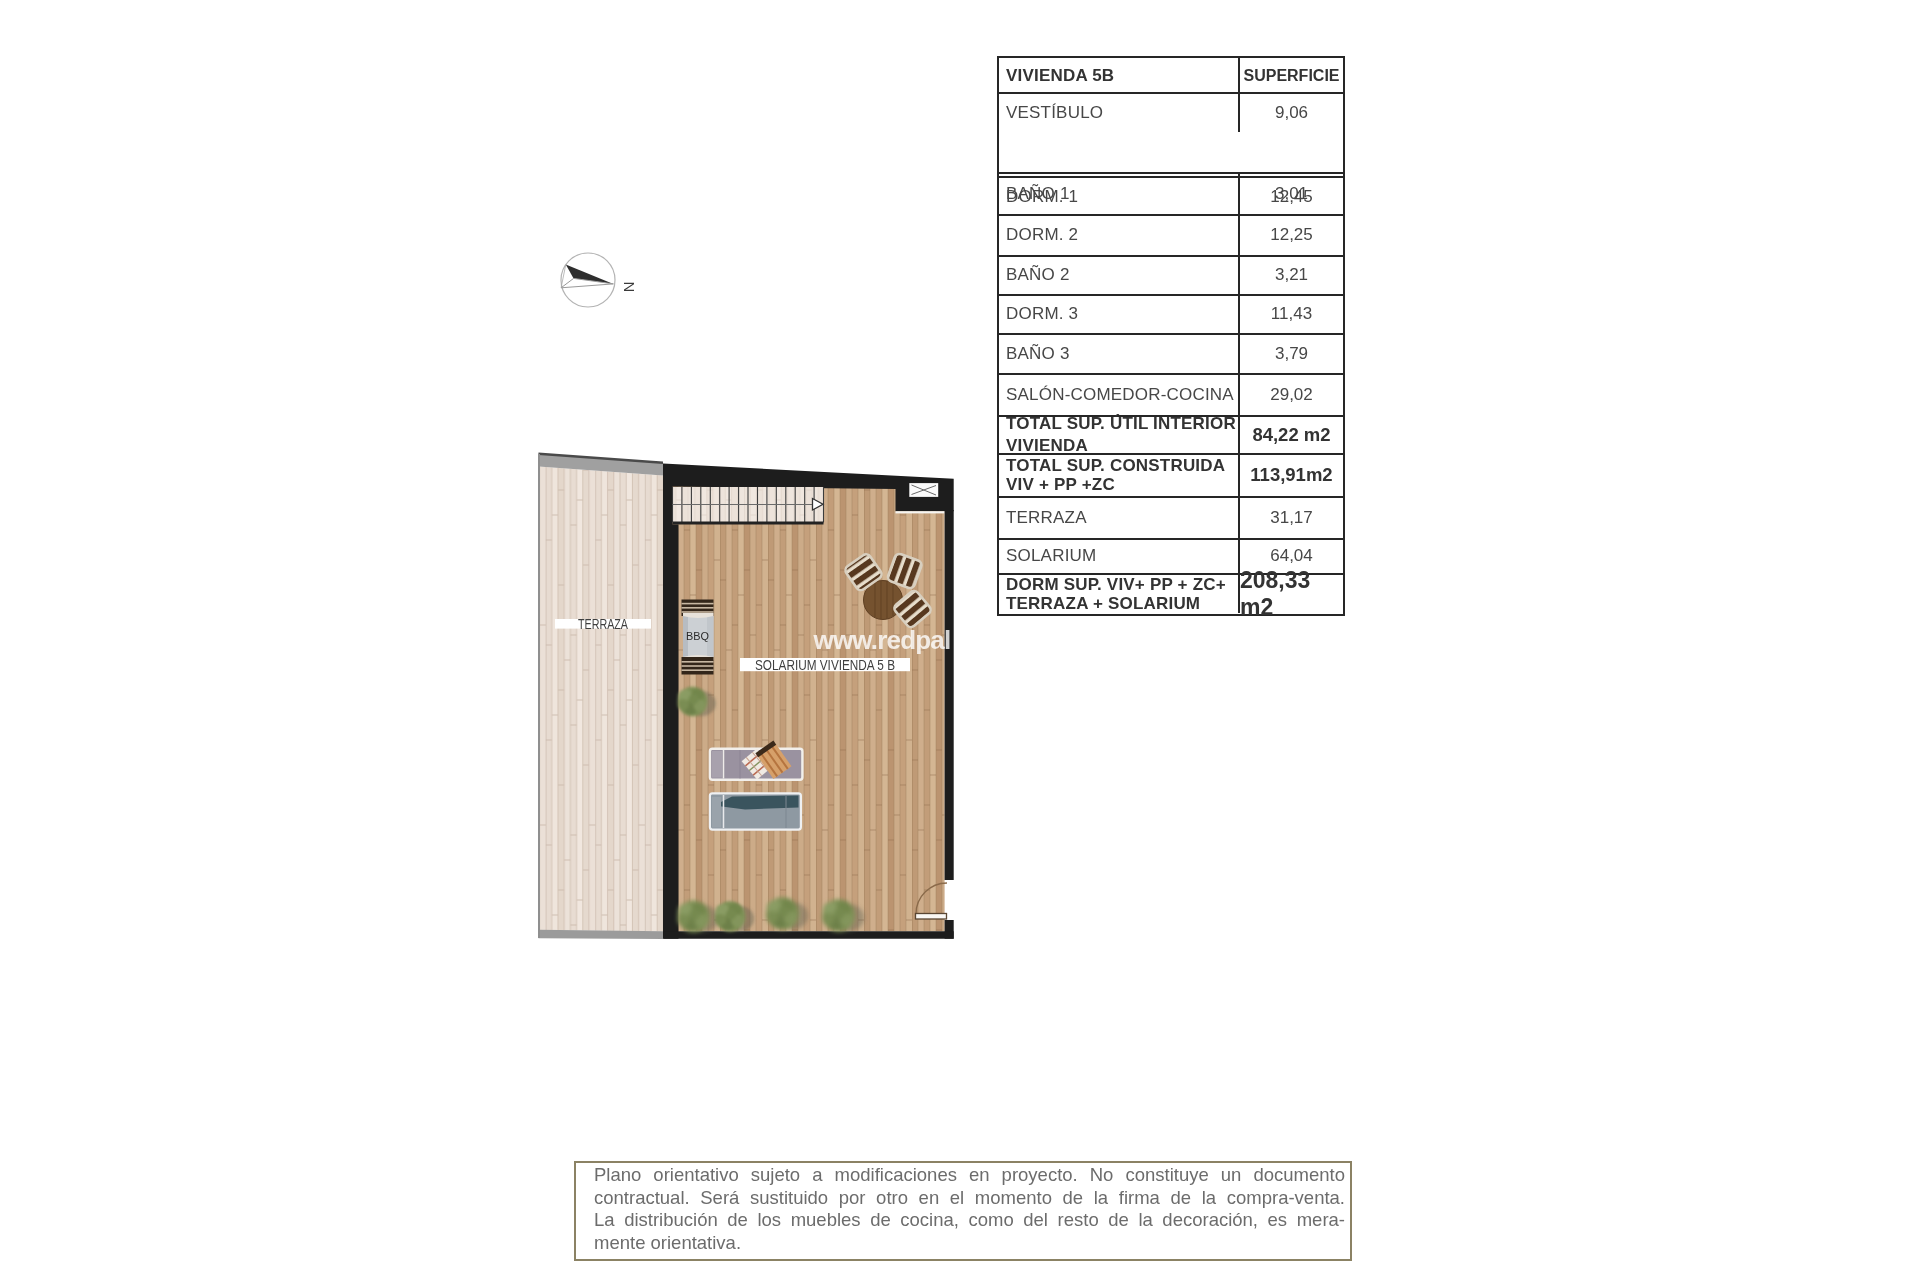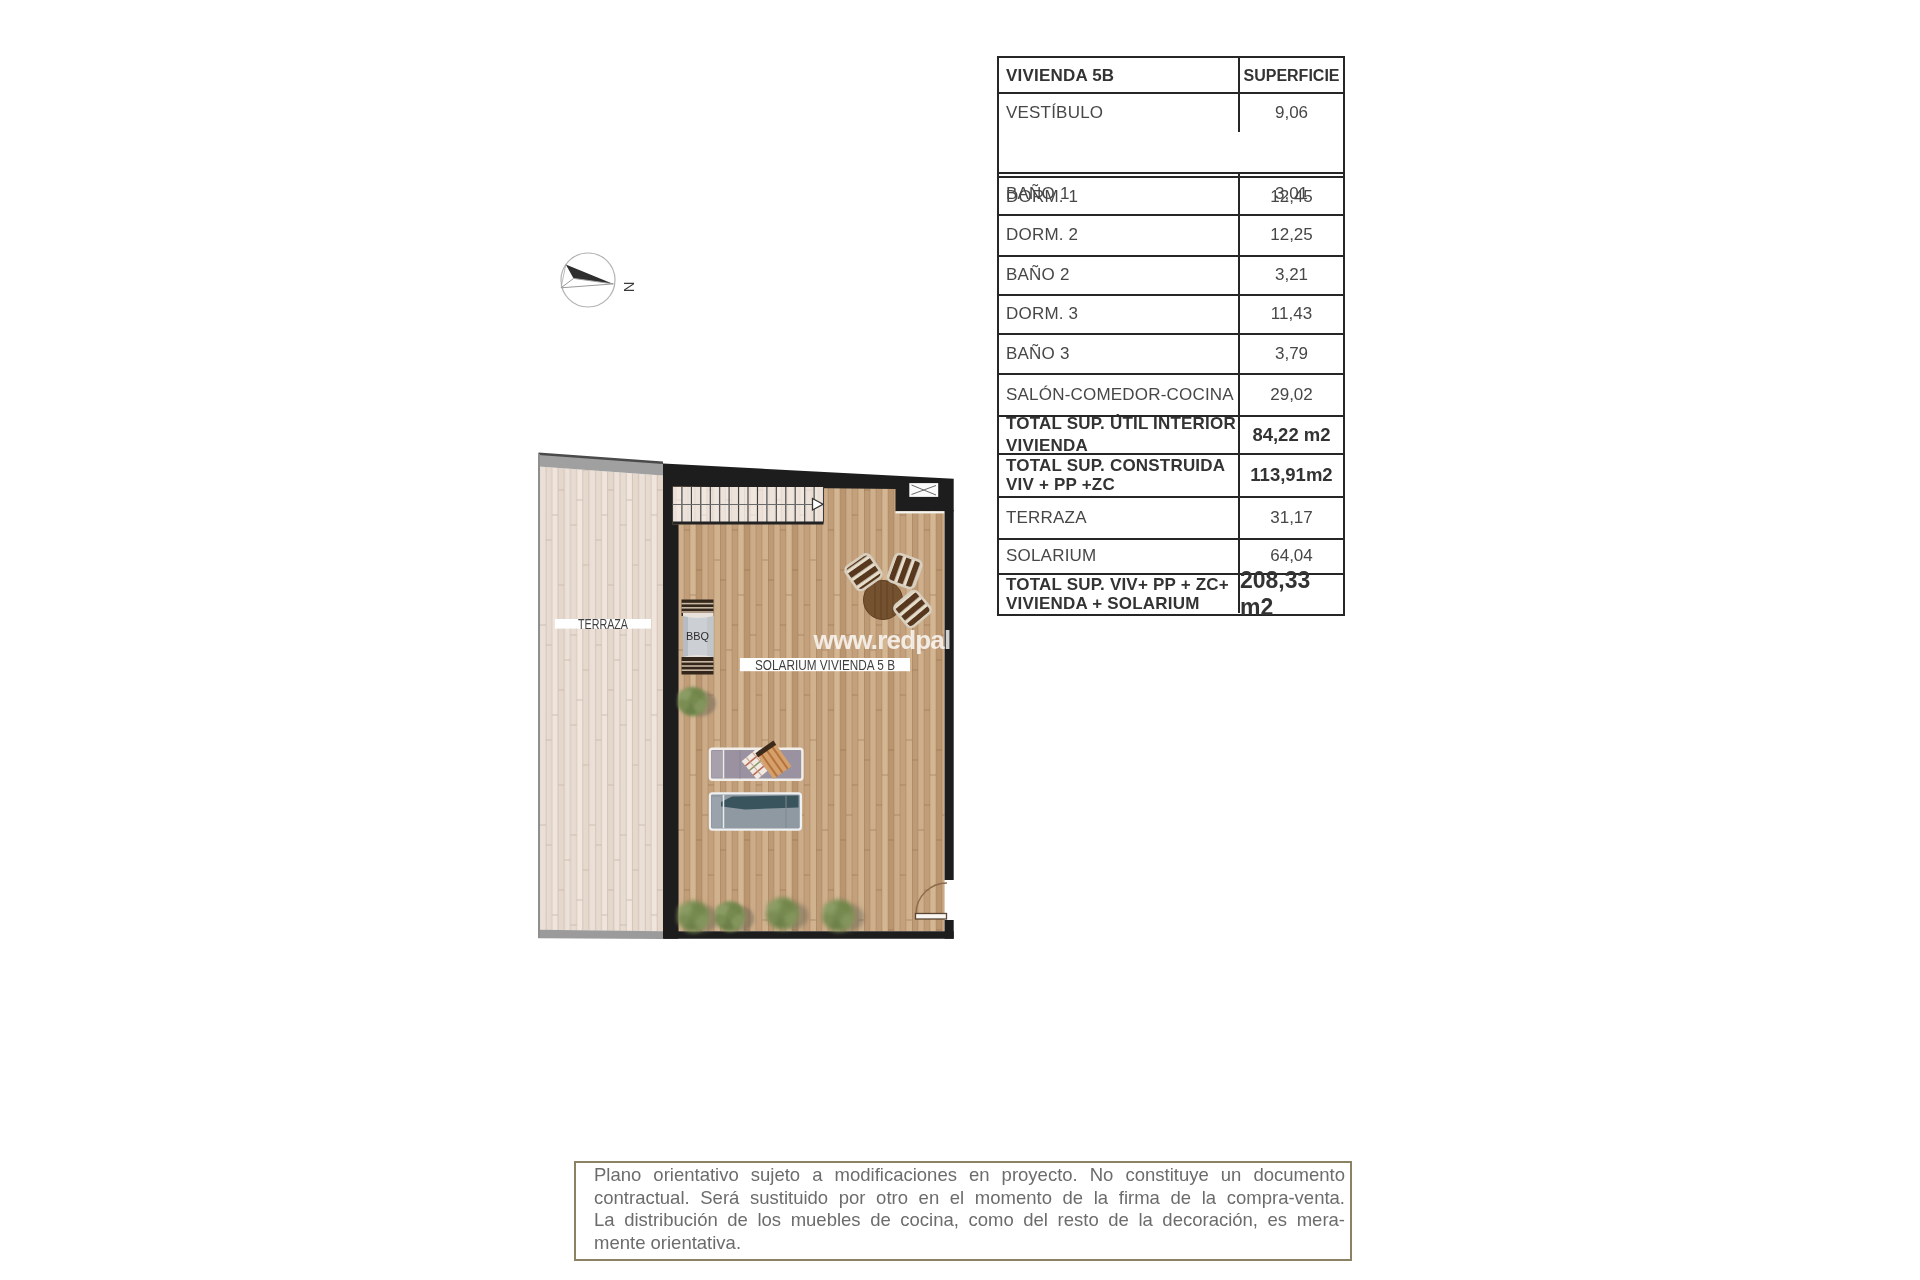--- a/index.html
+++ b/index.html
@@ -339,21 +339,21 @@
       <div class="c1">TERRAZA</div>
       <div class="c2">31,17</div>
     </div>
 
   <div class="trow hline" style="top:479.5px;height:35px;">
       <div class="c1">SOLARIUM</div>
       <div class="c2">64,04</div>
     </div>
 
   <div class="trow hline" style="top:514.5px;height:40.5px;">
-      <div class="c1 bd" style="line-height:19px;">TOTAL SUP. VIV+ PP + ZC+ VIVIENDA + SOLARIUM</div>
+      <div class="c1 bd" style="line-height:19px;">DORM SUP. VIV+ PP + ZC+ TERRAZA + SOLARIUM</div>
       <div class="c2 bd" style="font-size:23px;">208,33 m2</div>
     </div>
 </div>
 
 <div id="disc">
   <div class="j">Plano orientativo sujeto a modificaciones en proyecto. No constituye un documento</div>
   <div class="j">contractual. Será sustituido por otro en el momento de la firma de la compra-venta.</div>
   <div class="j">La distribución de los muebles de cocina, como del resto de la decoración, es mera-</div>
   <div>mente orientativa.</div>
 </div>

